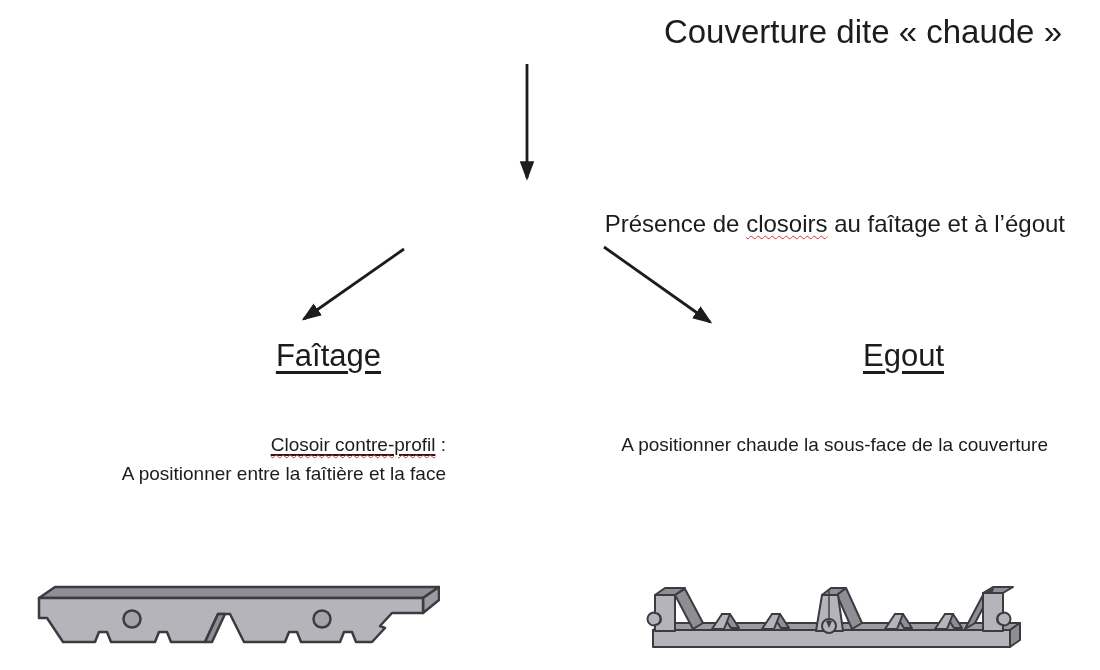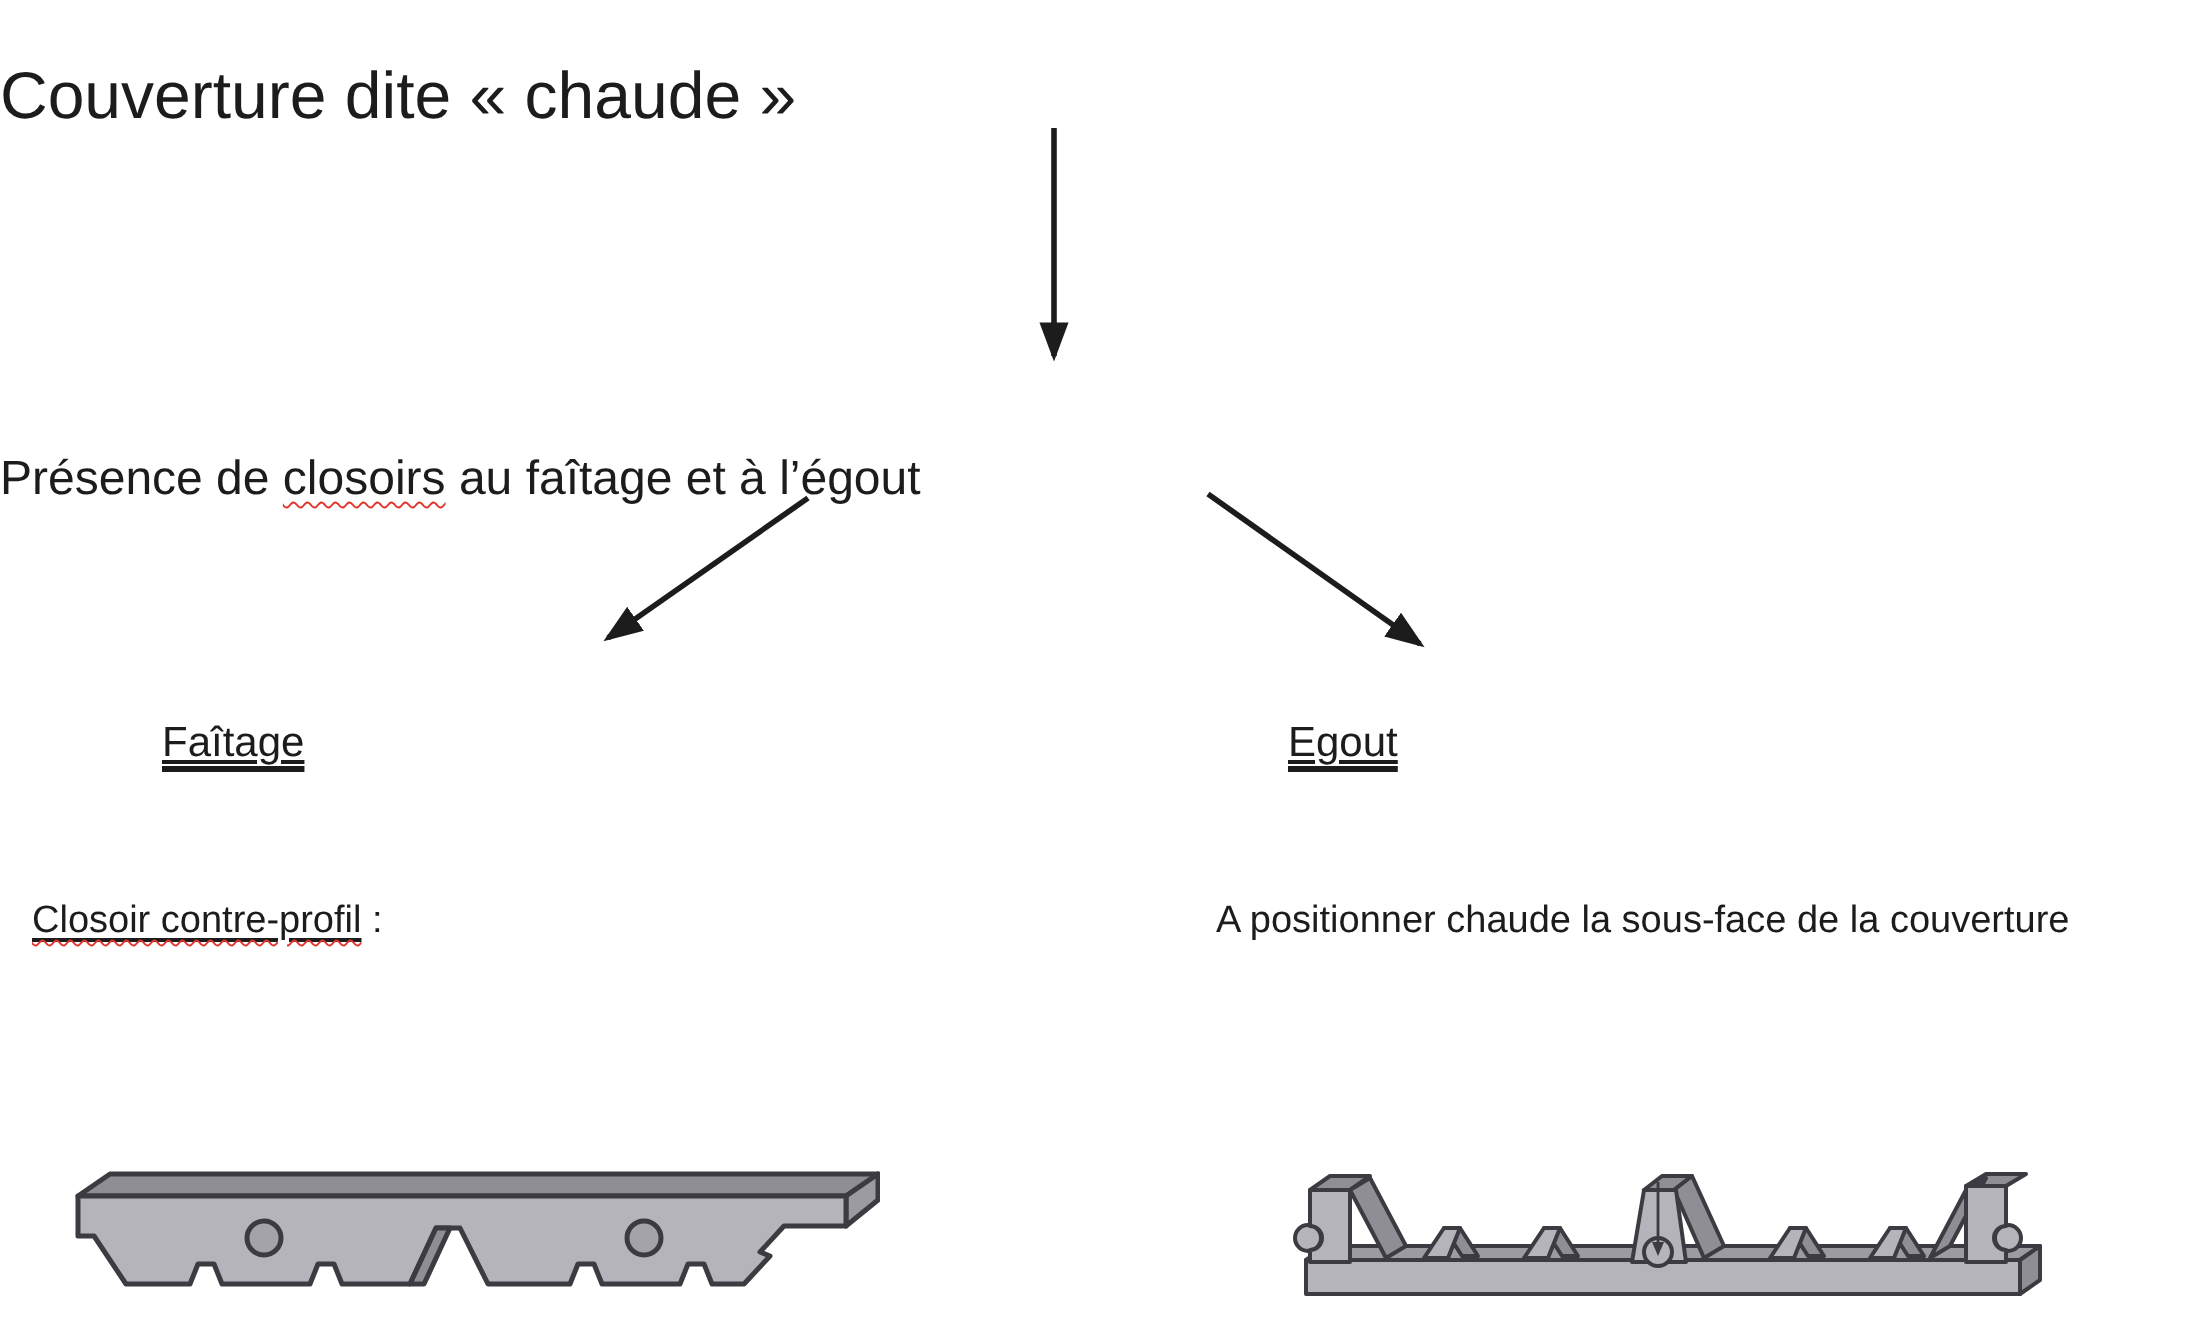--- a/index.html
+++ b/index.html
@@ -1,24 +1,24 @@
 <!DOCTYPE html>
 <html><head>
 <meta charset="utf-8">
 <style>
   html,body{margin:0;padding:0;}
   body{
     width:1100px;height:670px;background:#ffffff;position:relative;overflow:hidden;
     font-family:"Liberation Sans", sans-serif;color:#1c1c1c;
   }
   .abs{position:absolute;}
-  .center{text-align:left;margin-top:16px;}
+  .center{text-align:right;}
   .title{font-size:33px;line-height:40px;}
   .subtitle{font-size:24px;line-height:30px;}
-  .heading{font-size:21px;line-height:38px;text-decoration:underline;}
+  .heading{font-size:31px;line-height:38px;}
   .heading .u{text-decoration-line:underline;text-decoration-thickness:2.5px;text-underline-offset:5px;}
   .block{font-size:19px;line-height:29px;}
   .u{text-decoration-line:underline;text-decoration-thickness:1.5px;text-underline-offset:3px;}
   .wavy{
     text-decoration-line:underline;text-decoration-style:wavy;
     text-decoration-color:#e0332b;text-decoration-thickness:1px;text-underline-offset:3px;
   }
   svg{display:block;}
 </style>
 </head>
@@ -46,20 +46,21 @@
 </div>
 
 <div class="abs center heading" style="left:644px;top:337px;width:300px;">
   <span class="u">Egout</span>
 </div>
 
 <div class="abs center block" style="left:16px;top:430px;width:430px;">
   <div>
     <span class="u"><span class="wavy">Closoir contre-profil</span></span><span> :</span>
   </div>
+  <div>A positionner entre la faîtière et la face</div>
 </div>
 
 <div class="abs center block" style="left:608px;top:430px;width:440px;">
   <div>A positionner chaude la sous-face de la couverture</div>
 </div>
 
 <svg class="abs" style="left:20px;top:570px;" width="420" height="85" viewBox="0 0 420 85">
   <g stroke="#3b3b41" stroke-width="2.5" stroke-linejoin="round">
     <polygon points="35,17 419,17 403,28 19,28" fill="#8e8e94"></polygon>
     <polygon points="403,28 419,17 419,30 403,43" fill="#9b9ba1"></polygon>

